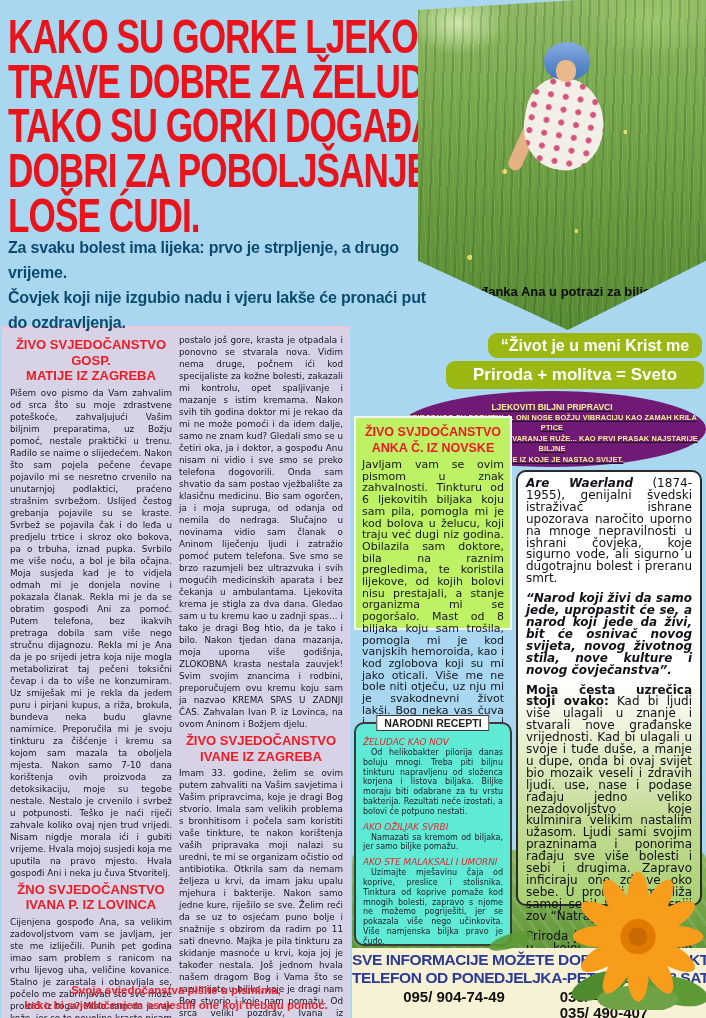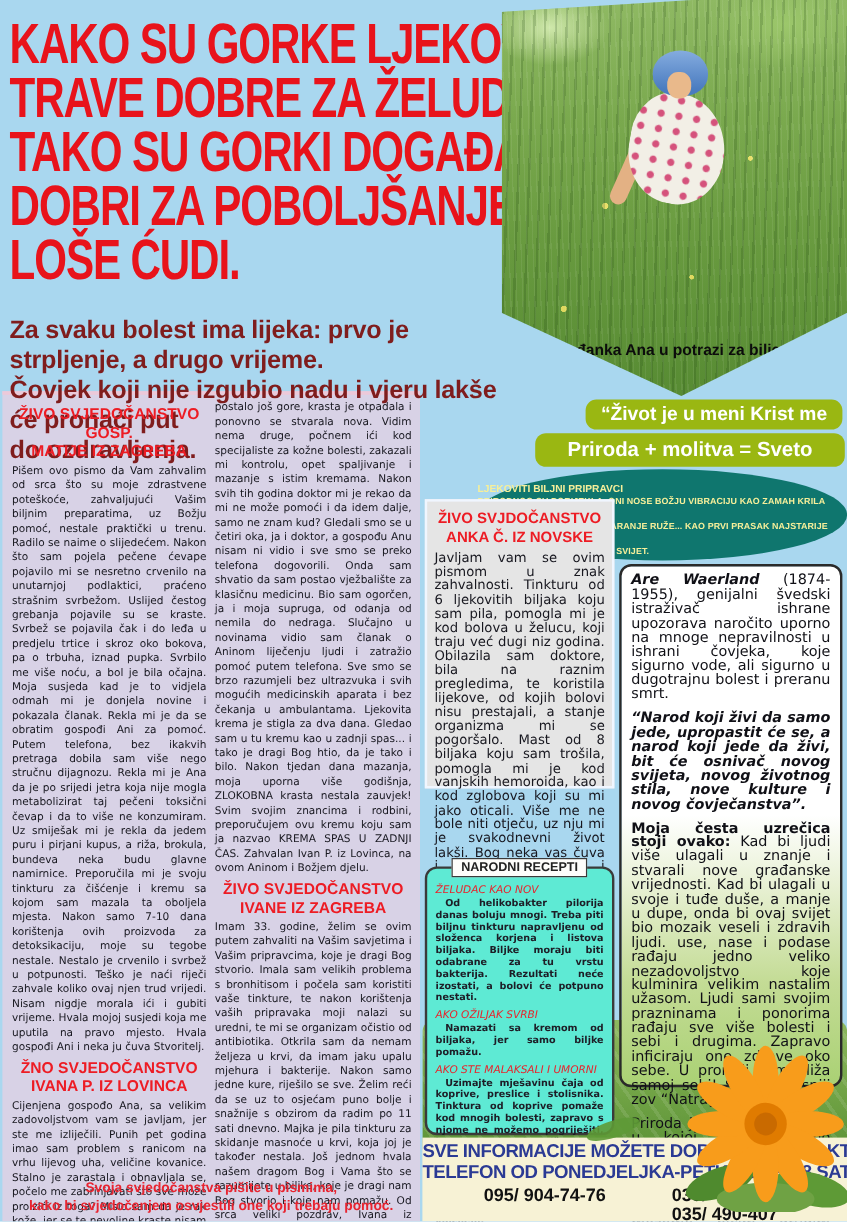--- a/index.html
+++ b/index.html
@@ -7,22 +7,22 @@
         font-family:"DejaVu Sans",sans-serif;color:#1b1b24;}
   .abs{position:absolute;}
 
   
   .headline{left:8px;top:14px;width:462px;}
   .hl-line{display:block;font-family:"Liberation Sans",sans-serif;font-weight:bold;
            font-size:37px;letter-spacing:-1px;color:#e8131b;height:45px;line-height:45px;
            white-space:nowrap;transform:scale(0.95,1.28);transform-origin:0 50%;}
 
   
-  .intro{left:8px;top:263px;width:424px;font-family:"Liberation Sans",sans-serif;
-         font-weight:bold;font-size:21px;line-height:25px;color:#7f1d1d;letter-spacing:-0.2px;}
+  .intro{left:8px;top:235px;width:424px;font-family:"Liberation Sans",sans-serif;
+         font-weight:bold;font-size:16px;line-height:25px;color:#0c4a6e;letter-spacing:-0.2px;}
 
   
   .photo{left:418px;top:0;width:288px;height:330px;
      clip-path:polygon(0 3%,55% 0,100% 0,100% 79%,52% 100%,0 79%);
      background:
        radial-gradient(ellipse 70px 45px at 14% 7%, #cfe8ab 0%, rgba(207,232,171,0) 70%),
        radial-gradient(ellipse 90px 55px at 82% 6%, #9cc76b 0%, rgba(156,199,107,0) 70%),
        radial-gradient(circle 4px at 30% 52%, #e9e06a 0 60%, rgba(0,0,0,0) 70%),
        radial-gradient(circle 3px at 72% 40%, #e9e06a 0 60%, rgba(0,0,0,0) 70%),
        radial-gradient(circle 3px at 55% 70%, #dfd85e 0 60%, rgba(0,0,0,0) 70%),
@@ -46,54 +46,54 @@
   .photo-caption{position:absolute;left:0;top:284px;width:100%;text-align:center;
        font-family:"Liberation Sans",sans-serif;font-weight:bold;font-size:13px;color:#0c0c0c;}
 
   
   .pill{background:#9ab712;border-radius:9px;color:#fff;font-family:"Liberation Sans",sans-serif;
         font-weight:bold;text-align:center;}
   .pill1{left:488px;top:333px;width:214px;height:25px;line-height:25px;font-size:16px;}
   .pill2{left:446px;top:361px;width:258px;height:28px;line-height:28px;font-size:17px;}
 
   
-  .oval{left:398px;top:391px;width:308px;height:76px;background:#0f766e;border-radius:50%;
-        text-align:left;padding-top:0;}
+  .oval{left:398px;top:391px;width:308px;height:76px;background:#701a75;border-radius:50%;
+        text-align:center;padding-top:0;text-decoration:underline;}
   .oval-in{padding-top:11px;}
   .ov{display:block;color:#f6ef9a;font-family:"Liberation Sans",sans-serif;font-weight:bold;}
   .ov0{font-size:8.5px;line-height:11px;}
   .ovs{font-size:7.4px;line-height:10.4px;letter-spacing:0.1px;}
 
   
   .lavender{left:2px;top:326px;width:348px;height:692px;background:#d8d2e6;
             border-top:3px solid #ecc9d9;}
   .col{font-size:8.8px;line-height:12px;text-align:justify;color:#17171f;}
   .col1{left:10px;top:334px;width:162px;}
   .col2{left:179px;top:334px;width:164px;}
   .redhead{font-family:"Liberation Sans",sans-serif;font-weight:bold;color:#ed1c24;
            font-size:13px;line-height:15.5px;text-align:center;margin:3px 0 3px;}
   .col p{margin:0 0 2px;}
 
   
-  .anka{left:354px;top:416px;width:158px;height:241px;background:#e5e5e5;
+  .anka{left:354px;top:416px;width:158px;height:214px;background:#bef264;
         border:2px solid #f0f6ff;box-sizing:border-box;padding:4px 6px;}
   .anka .redhead{font-size:12.5px;}
   .anka-body{font-size:11px;line-height:11.7px;text-align:justify;color:#17171f;}
 
   
   .recipes{left:354px;top:722px;width:158px;height:224px;background:#5eead4;
            border:2px solid #3a3a3a;border-radius:10px;box-sizing:border-box;
            padding:8px 7px 4px;z-index:2;}
   .rec-tab{position:absolute;left:50%;top:-9px;transform:translateX(-50%);
            background:#fdfdfb;border:1.5px solid #3a3a3a;padding:1px 7px;white-space:nowrap;
            font-family:"Liberation Sans",sans-serif;font-weight:bold;font-size:10.5px;color:#222;}
   .rec-title{color:#e8242c;font-weight:normal;font-style:italic;font-size:8.8px;
              line-height:10px;margin:5px 0 1px;}
   .rec-body{font-size:8px;line-height:9.8px;text-align:justify;color:#1d1d26;
-            text-indent:8px;margin:0;font-weight:bold;}
+            text-indent:8px;margin:0;}
 
   
   .wbox{left:516px;top:470px;width:186px;height:436px;box-sizing:border-box;
         border:2px solid #2a2a2a;border-radius:10px;padding:6px 8px;z-index:2;
         background:linear-gradient(180deg,#ffffff 0%,#ffffff 48%,#e7f0d2 62%,#c4dc96 80%,#aad174 100%);
         font-size:12px;line-height:11.9px;color:#101016;text-align:justify;}
   .wbox p{margin:0 0 8px;}
   .wb-lead{font-weight:bold;font-style:italic;}
   .wb-quote{font-weight:bold;font-style:italic;}
   .wb-lead2{font-weight:bold;}
@@ -240,21 +240,21 @@
       </g>
       <circle cx="50" cy="52" r="13" fill="#e07b00"></circle>
       <circle cx="50" cy="52" r="7" fill="#c96a00"></circle>
     </svg>
   </div>
 
   <div class="abs cream">
     <span class="contact-line">SVE INFORMACIJE MOŽETE DOBITI NA KONTAKT</span>
     <span class="contact-line">TELEFON OD PONEDJELJKA-PETKA OD 9-18 SATI</span>
     <div class="phones">
-      <span>095/ 904-74-76</span>
+      <span>095/ 904-74-49</span>
       <span>035/ 491-375</span>
       <span></span>
       <span>035/ 490-407</span>
     </div>
   </div>
 
   <div class="abs leafsprig"></div>
 
   <div class="abs plea">
     <span>Svoja svjedočanstva pišite u pismima,</span><br>

